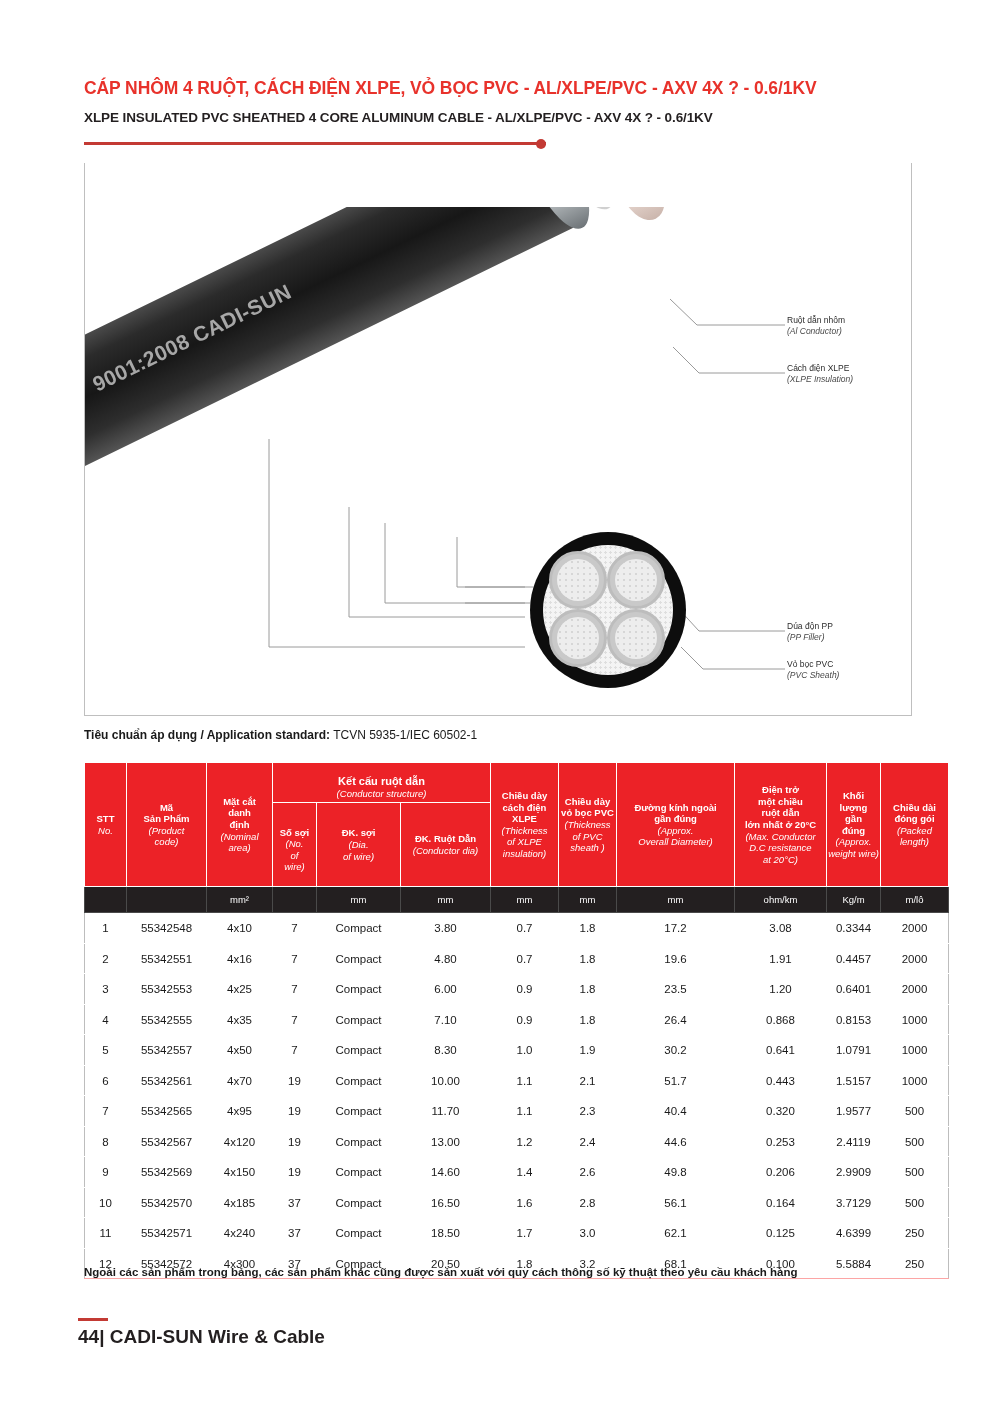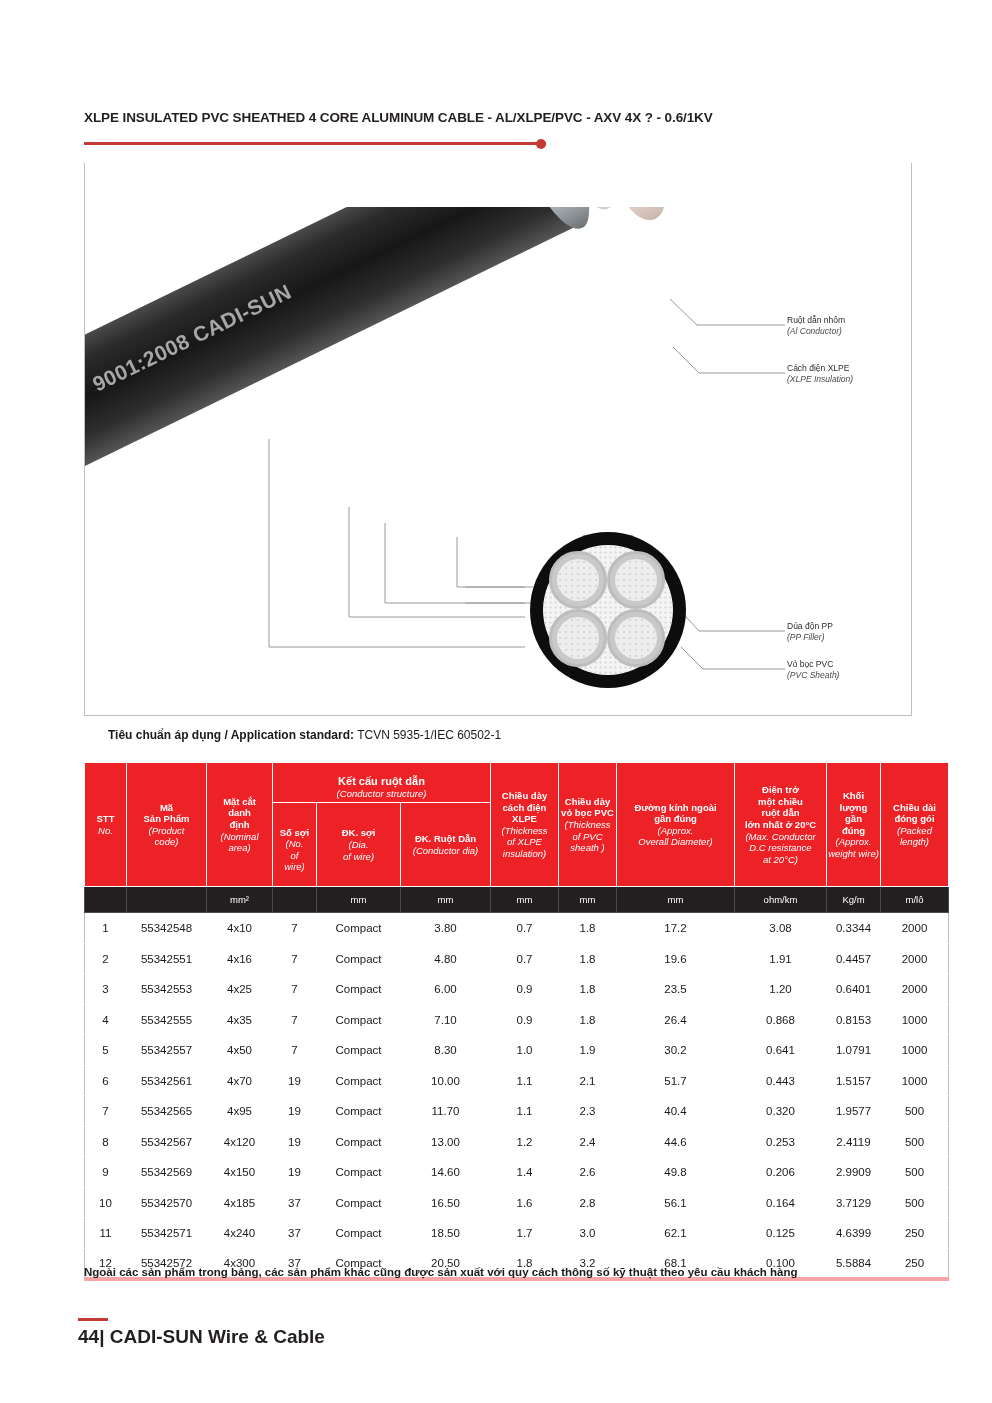--- a/index.html
+++ b/index.html
@@ -72,51 +72,52 @@
         background-image:radial-gradient(#d6d6d6 1px, transparent 1.3px);
         background-size:6px 6px; }
 
   
   .rlabel { position:absolute; font-size:8.5px; color:#2b2b2b; line-height:1.32;
             white-space:nowrap; font-family:"Liberation Sans",sans-serif; }
   .rlabel i { font-style:italic; color:#4a4a4a; }
 
   
   .std { position:absolute; left:84px; top:728px; font-size:12px; color:#1a1a1a; }
-  .std b { font-weight:bold;margin-left:24px; }
+  .std b { font-weight:bold; }
 
   
   .tbl { position:absolute; left:84px; top:762px; width:828px;
          border-collapse:collapse; table-layout:fixed; }
   .tbl td, .tbl th { border:1px solid #ffffff; }
   thead th { background:#EC2227; color:#ffffff; font-size:9.5px; font-weight:bold;
              text-align:center; vertical-align:middle; line-height:1.22; padding:2px 1px;
              border:1px solid #f2787b; }
   thead th i { font-style:italic; font-weight:normal; display:block; }
   .unit-row td { background:#231F20; color:#ffffff; font-size:9.5px; text-align:center;
                  height:26px; border:1px solid #4a4a4a; font-weight:normal; }
   tbody td { background:#ffffff; color:#1a1a1a; font-size:11.5px; text-align:center;
              height:30.5px; border:1px solid #d9d9d9; border-left-color:#e8e8e8;
              border-right-color:#e8e8e8; }
   tbody tr td:first-child { border-left:1px solid #bdbdbd; }
   tbody tr td:last-child  { border-right:1px solid #bdbdbd; }
-  tbody tr:last-child td  { border-bottom:4px solid #fca5a5; }
+  tbody tr:last-child td  { border-bottom:1px solid #fca5a5; }
 
   
   .note-vi { position:absolute; left:84px; top:1254px; font-size:11.5px; font-weight:bold; color:#1a1a1a;margin-top:12px; }
   .note-en { position:absolute; left:84px; top:1272px; font-size:11.5px; font-style:italic; color:#1a1a1a; }
   .foot-rule { position:absolute; left:78px; top:1318px; width:30px; height:3px; background:#C33A34; }
   .foot-text { position:absolute; left:78px; top:1326px; font-size:19px; font-weight:bold;
                color:#231F20; white-space:nowrap; }
 </style>
 </head>
 <body>
 
 <div class="page">
 
+  <div class="title-vi">CÁP NHÔM 4 RUỘT, CÁCH ĐIỆN XLPE, VỎ BỌC PVC - AL/XLPE/PVC - AXV 4X ? - 0.6/1KV</div>
   <div class="title-en">XLPE INSULATED PVC SHEATHED 4 CORE ALUMINUM CABLE - AL/XLPE/PVC - AXV 4X ? - 0.6/1KV</div>
   <div class="rule-wrap">
     <div class="rule-line"></div>
     <div class="rule-dot"></div>
   </div>
 
   <div class="struct-header">KẾT CẤU / STRUCTURE</div>
   <div class="struct-panel"></div>
 
   <div class="struct-body">

